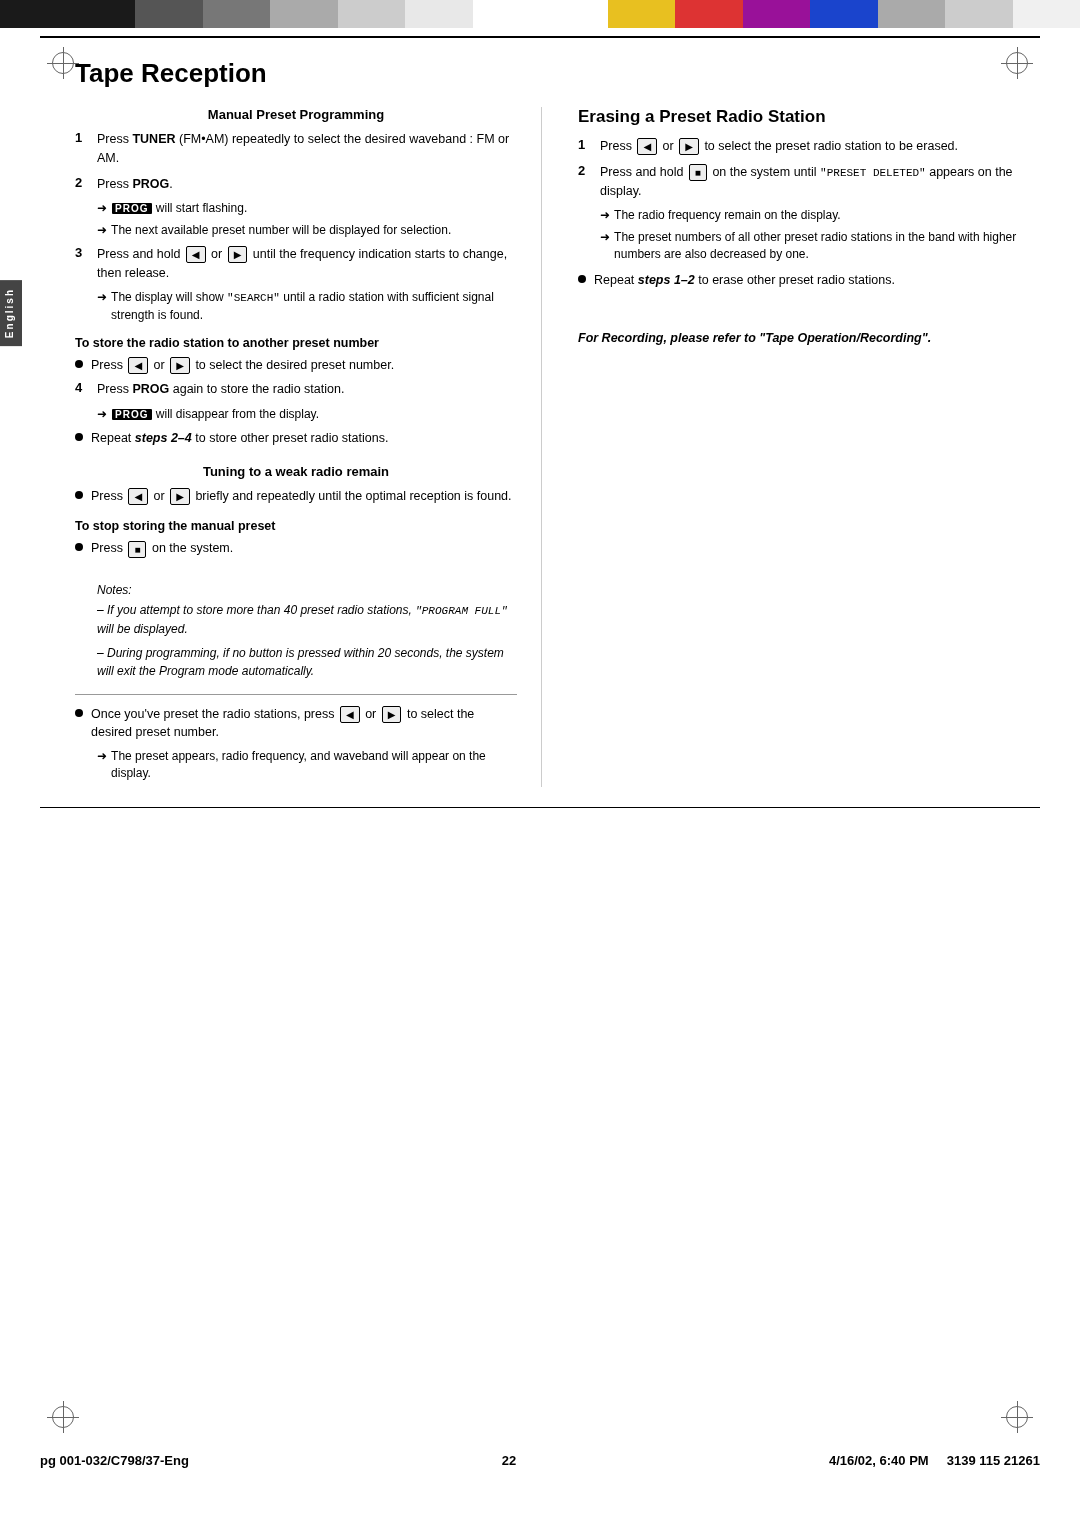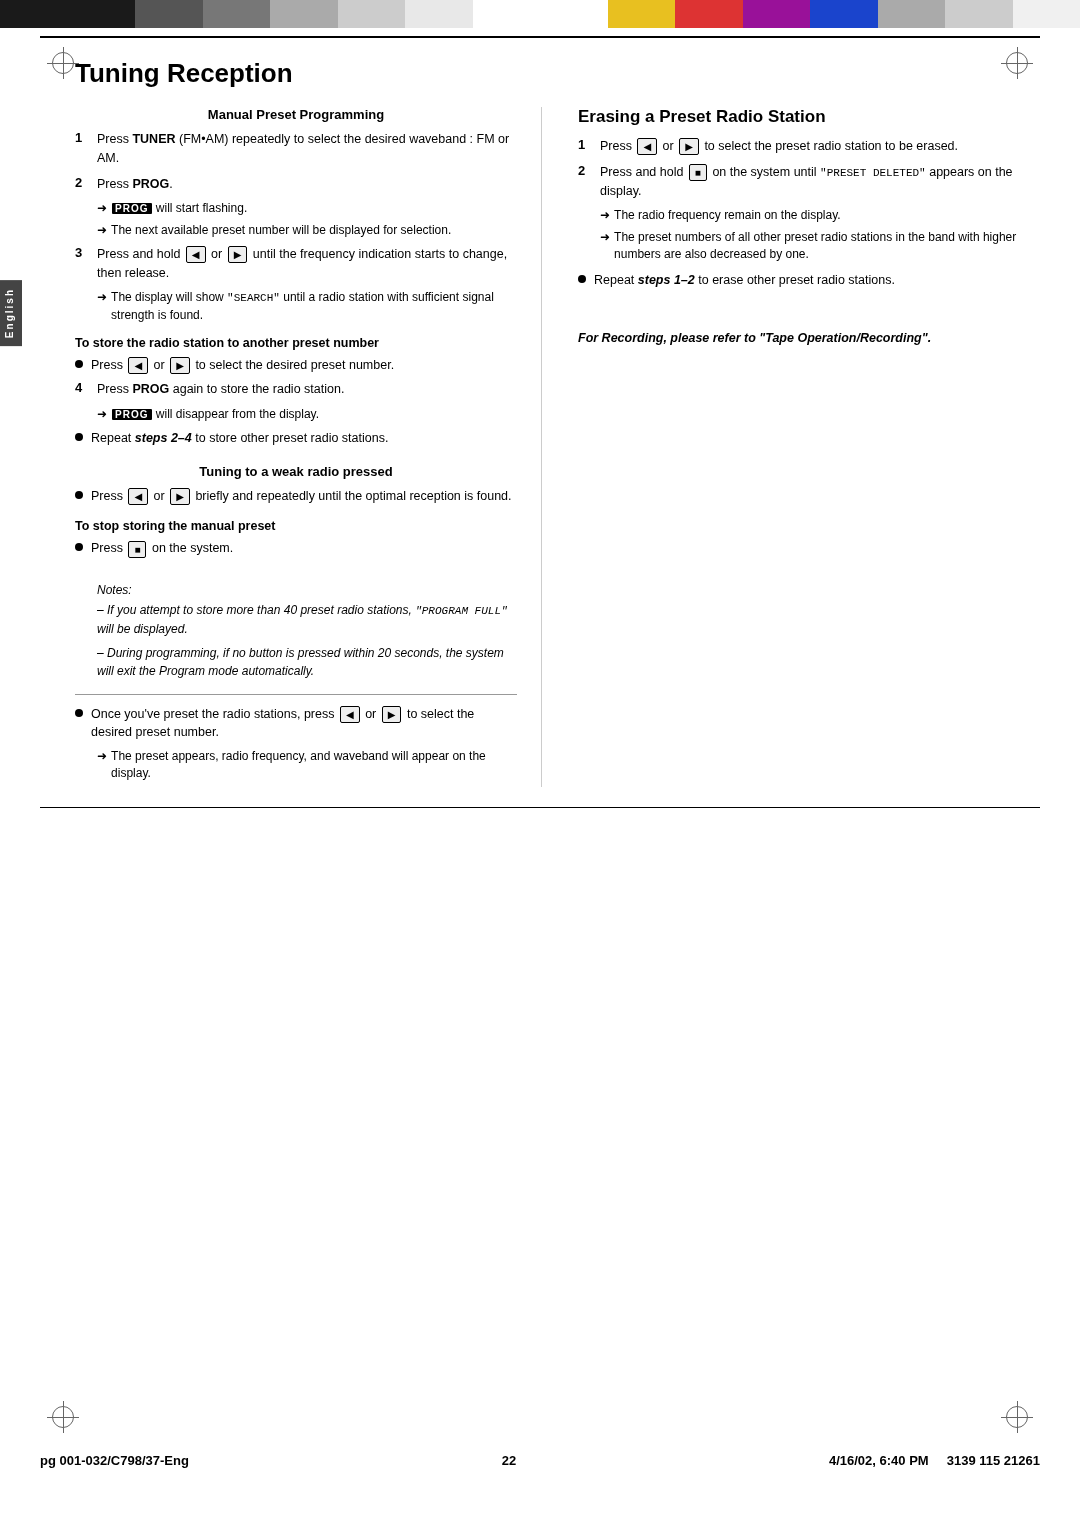--- a/index.html
+++ b/index.html
@@ -299,21 +299,21 @@
 
 <div class="crosshair" style="top: 52px; left: 52px;"></div>
 <div class="crosshair" style="top: 52px; right: 52px;"></div>
 <div class="crosshair" style="bottom: 100px; left: 52px;"></div>
 <div class="crosshair" style="bottom: 100px; right: 52px;"></div>
 
 <div class="english-tab">English</div>
 
 <div class="main-content">
 
-  <h1 class="page-title">Tuning Reception</h1>
+  <h1 class="page-title">Tape Reception</h1>
 
   <div class="columns">
 
     <div class="col-left">
 
       <div class="section-header">Manual Preset Programming</div>
 
       <div class="step">
         <span class="step-num">1</span>
         <span class="step-content">
@@ -367,21 +367,21 @@
         <span><span class="prog-text">PROG</span> will disappear from the display.</span>
       </div>
 
       <div class="bullet-item" style="margin-top:6px;">
         <span class="bullet"></span>
         <span class="bullet-content">
           Repeat <b><i>steps 2–4</i></b> to store other preset radio stations.
         </span>
       </div>
 
-      <div class="section-header" style="margin-top:16px;">Tuning to a weak radio pressed</div>
+      <div class="section-header" style="margin-top:16px;">Tuning to a weak radio remain</div>
 
       <div class="bullet-item">
         <span class="bullet"></span>
         <span class="bullet-content">
           Press <span class="btn-placeholder">◀</span> or <span class="btn-placeholder">▶</span> briefly and repeatedly until the optimal reception is found.
         </span>
       </div>
 
       <div class="sub-section" style="margin-top:14px;">To stop storing the manual preset</div>
 

